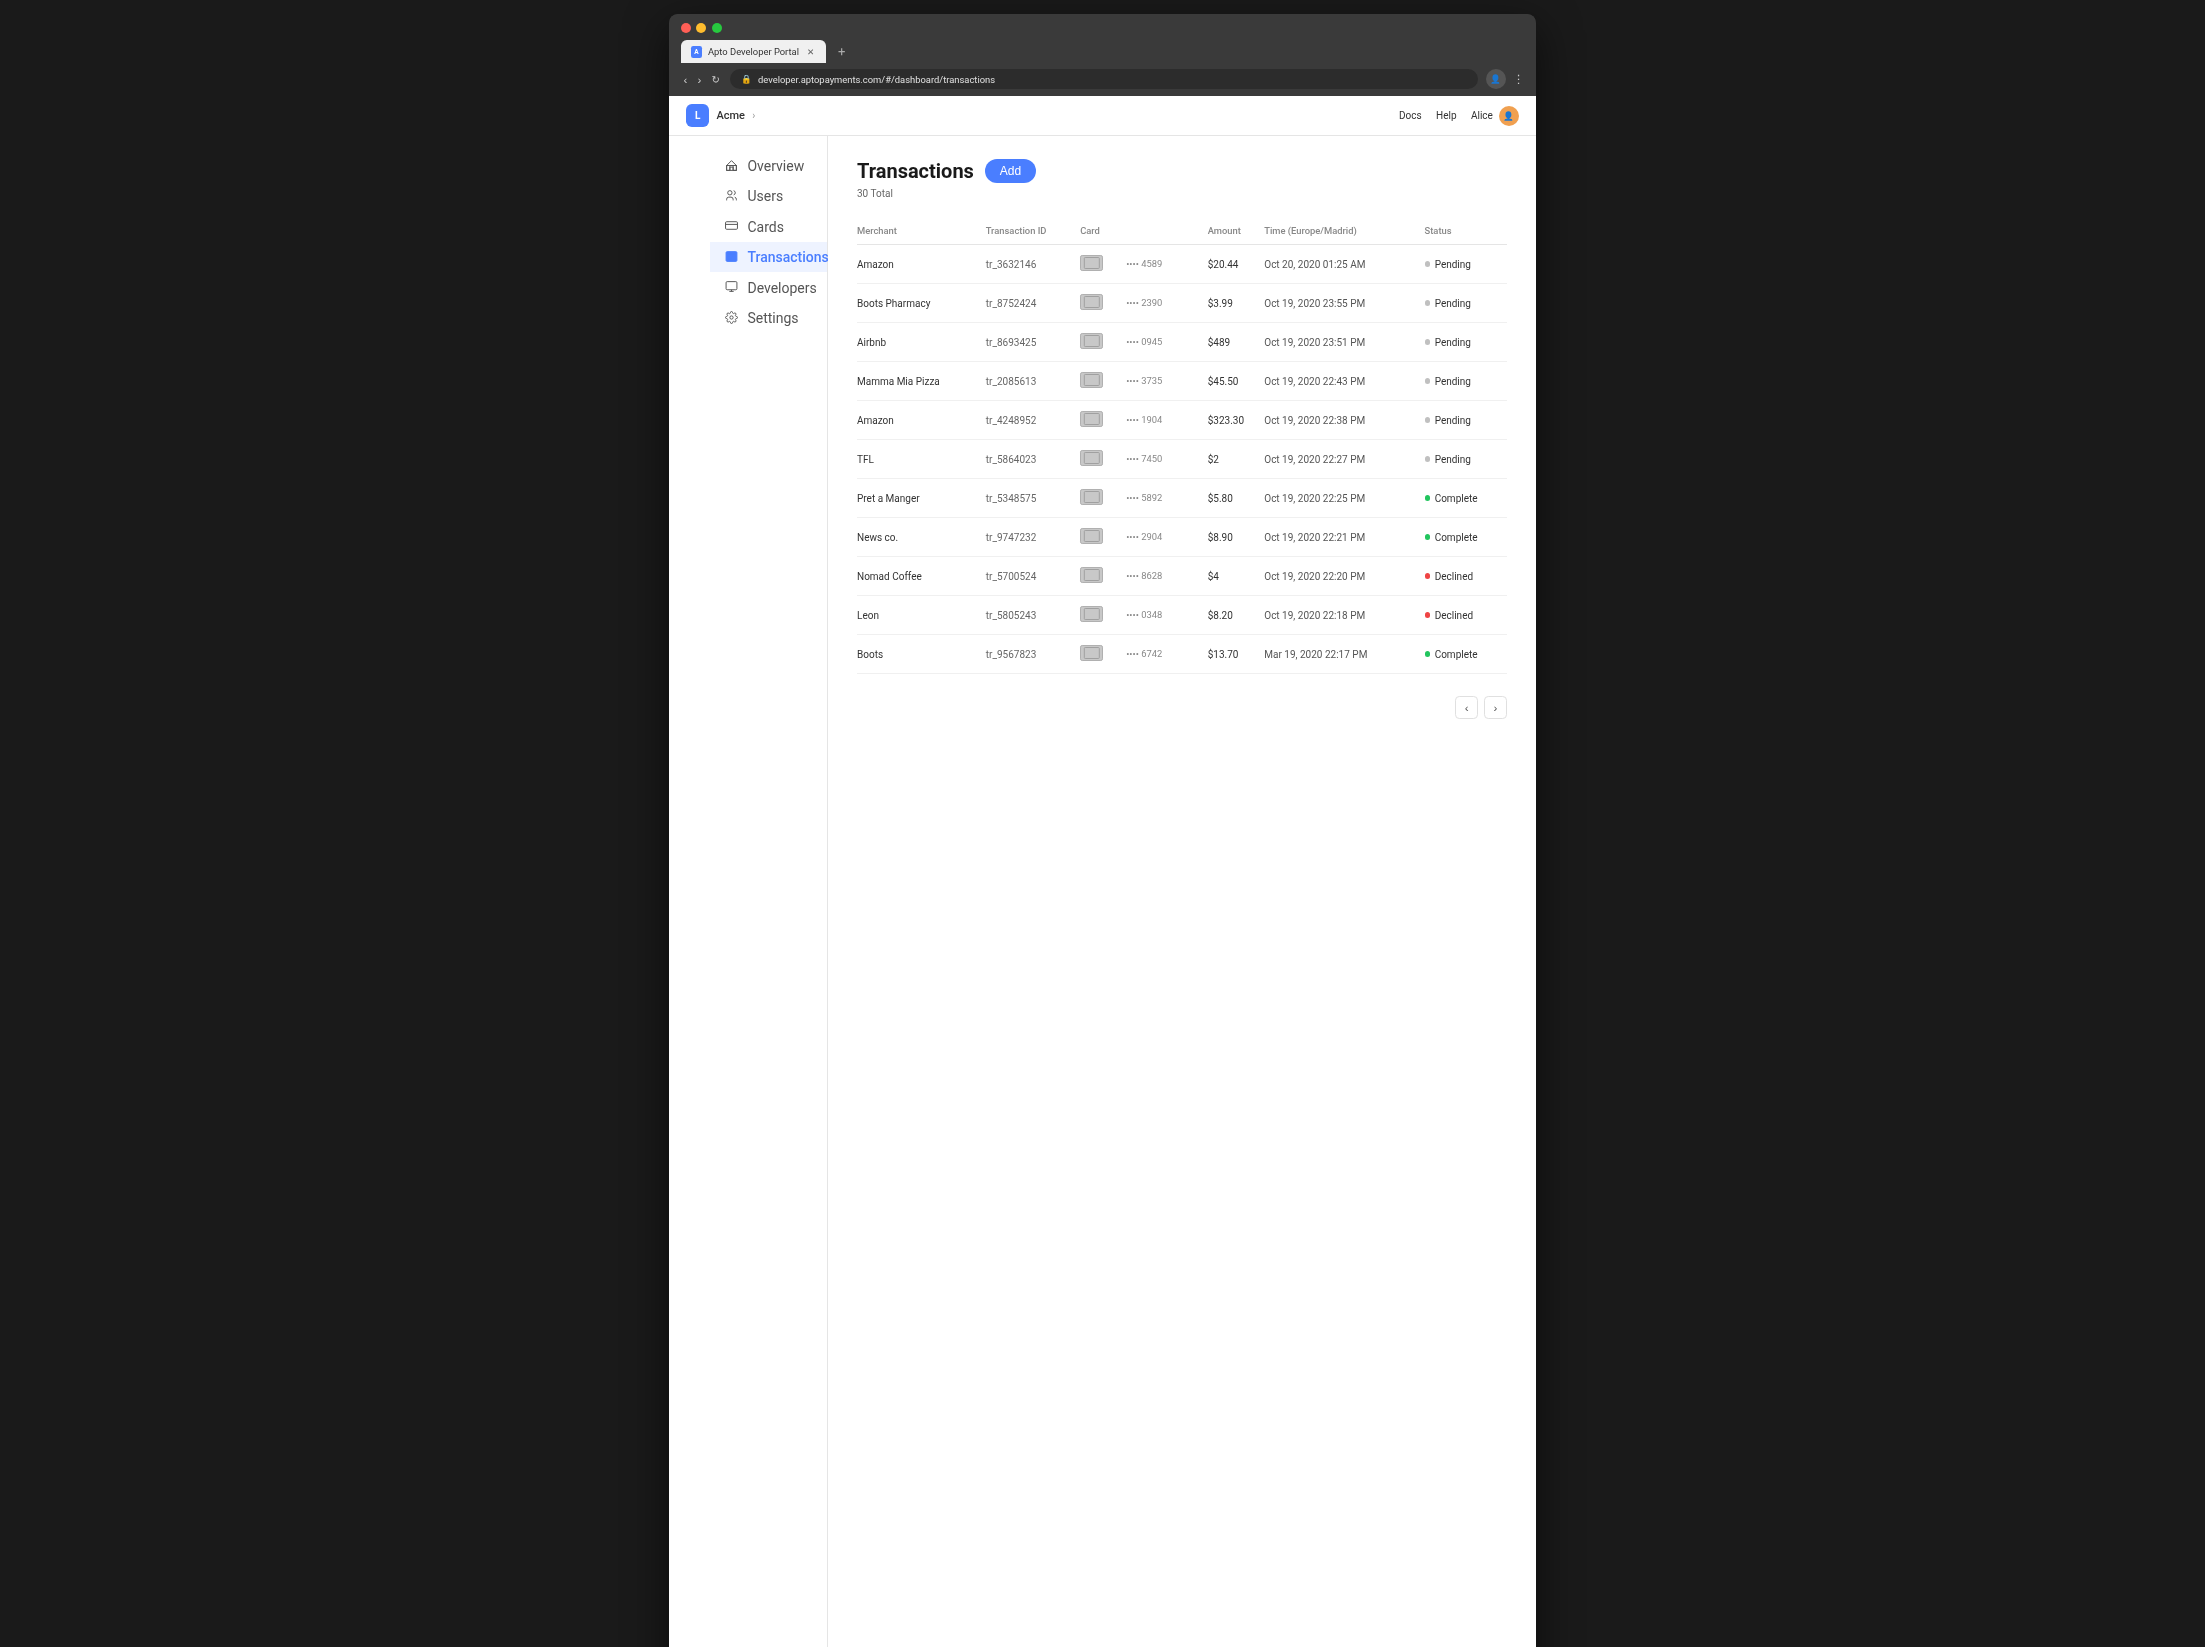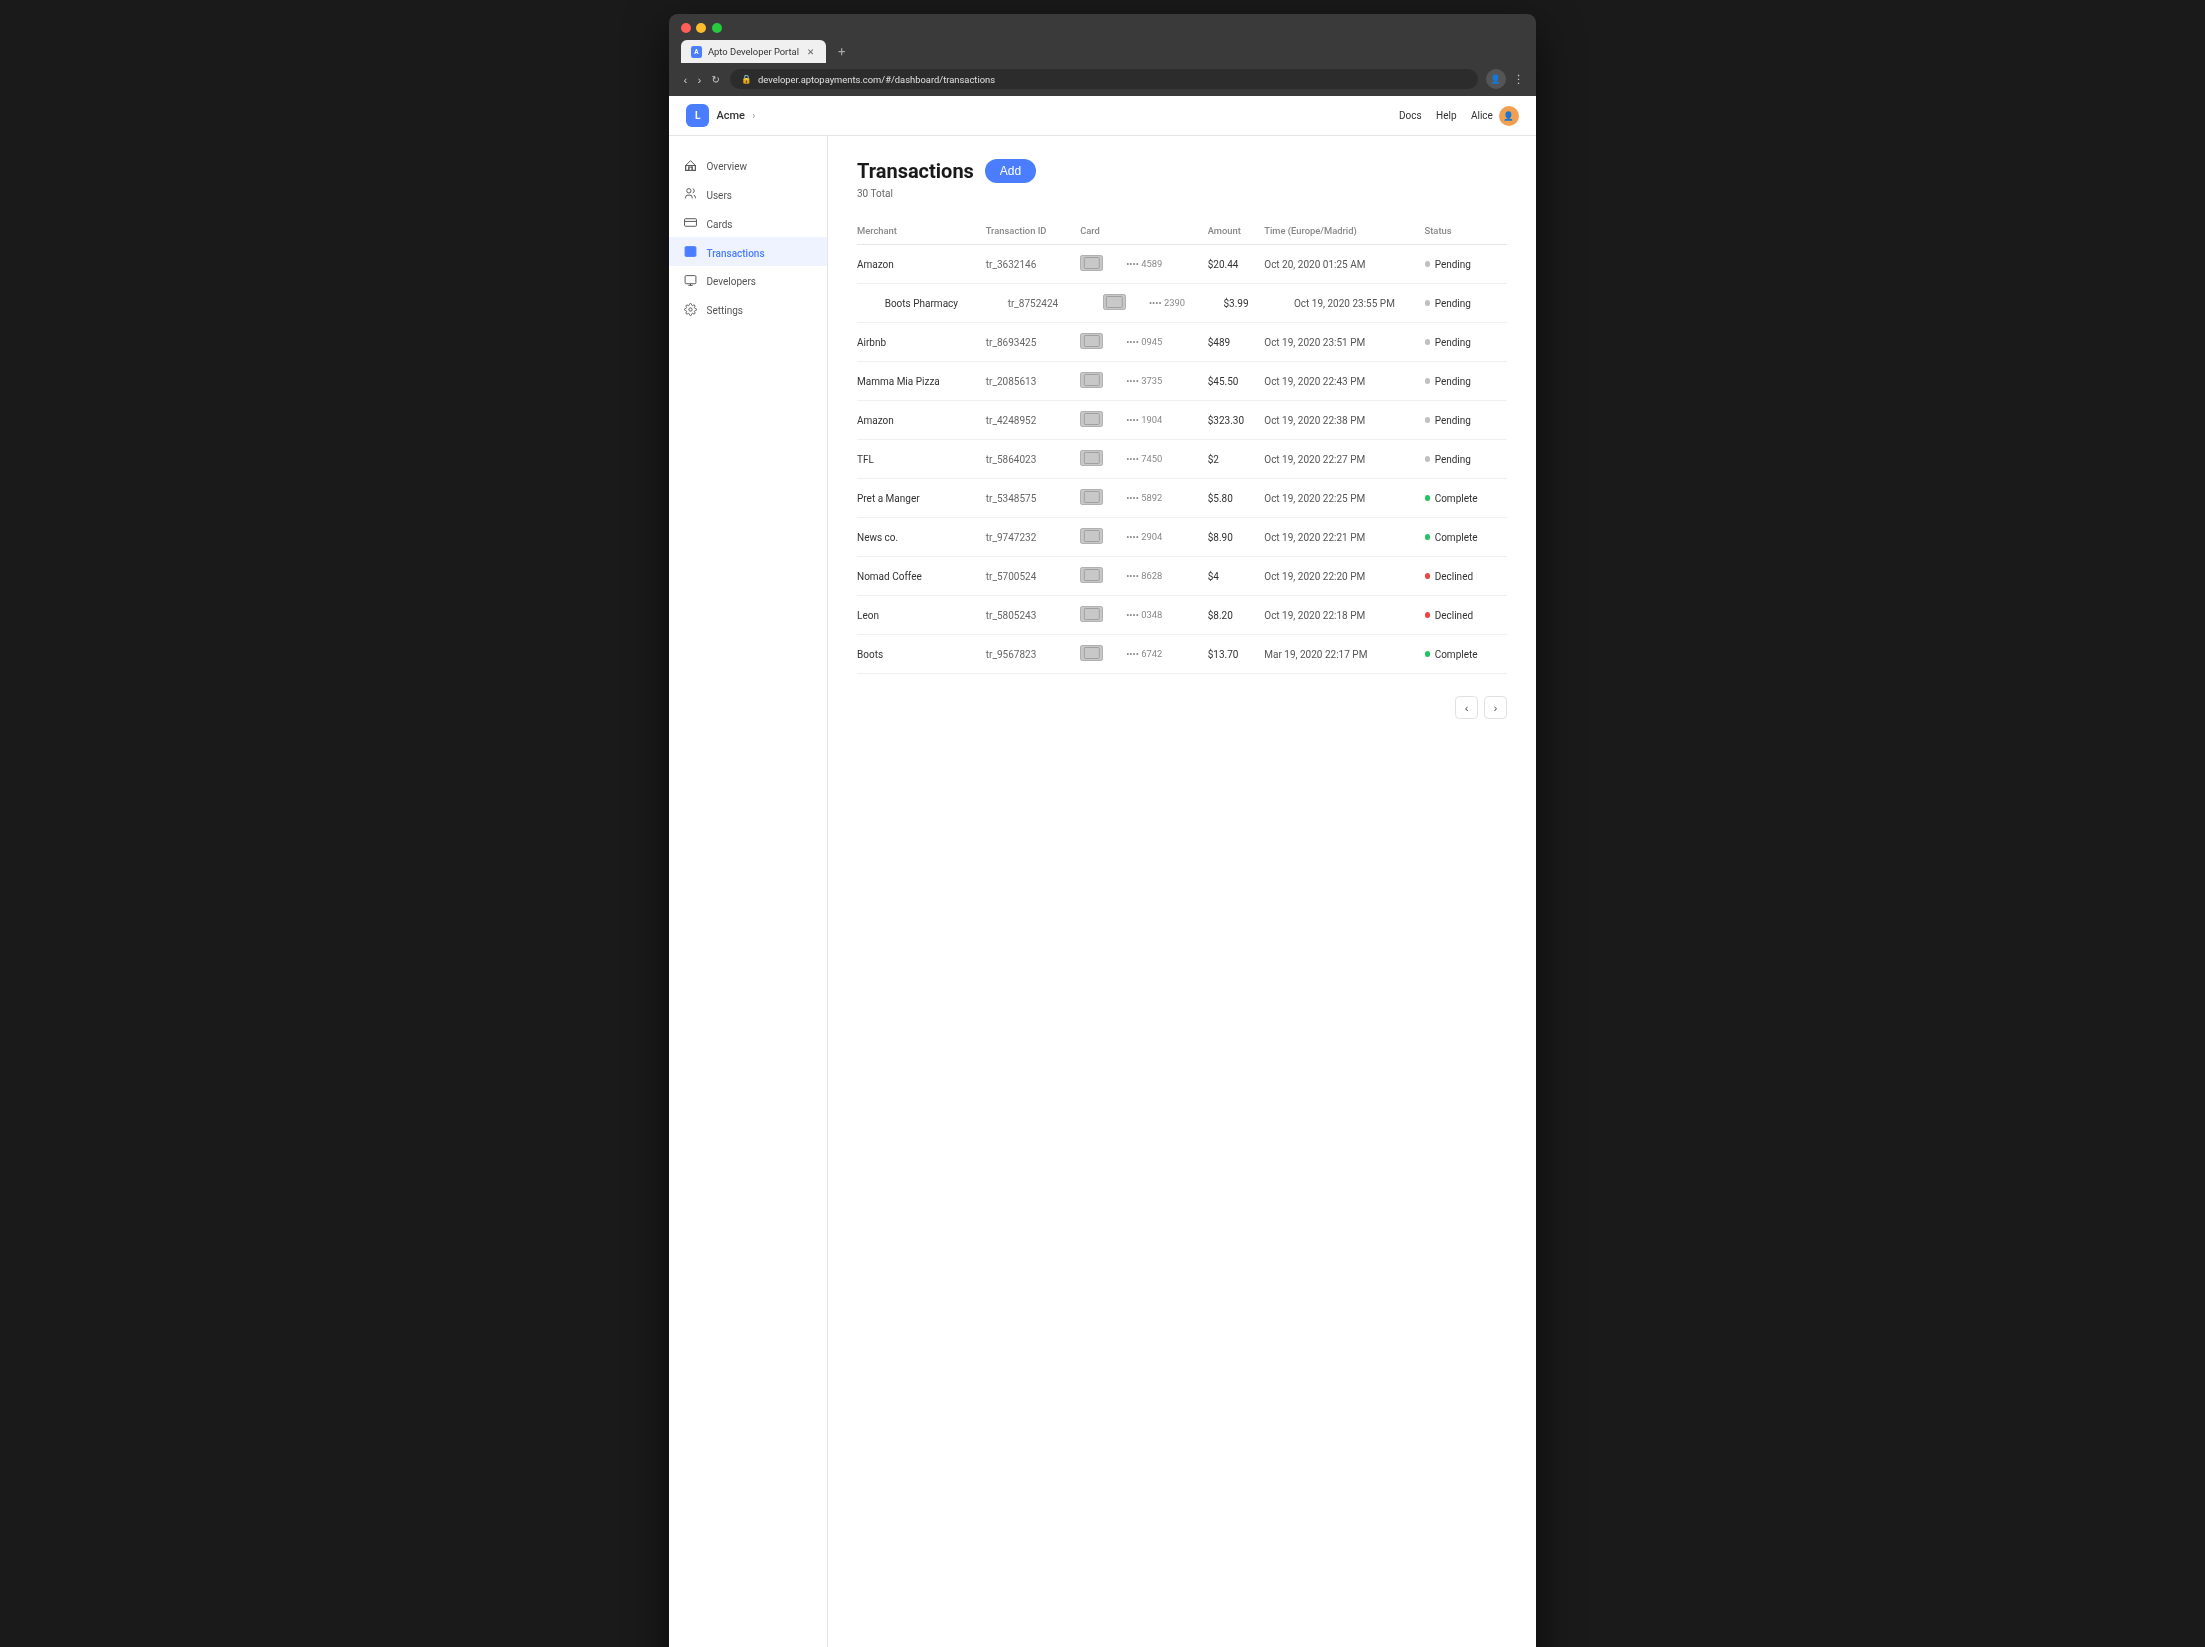--- a/index.html
+++ b/index.html
@@ -197,28 +197,29 @@
     }
     .sidebar {
       width: 159px;
       background: white;
       border-right: 0.7px solid #e5e5e5;
       padding: 14.4px 0;
       flex-shrink: 0;
     }
     .sidebar-item {
       display: flex;
-      align-items: flex-end;
+      align-items: flex-start;
       gap: 8.7px;
       padding: 7.2px 14.4px;
       cursor: pointer;
       color: #555;
-      font-size: 10px;
+      font-size: 14px;
       border-radius: 0;
       transition: background 0.15s;
+      margin-left: 41px;
     }
     .sidebar-item.active {
       background: #eef3ff;
       color: #4a7eff;
       font-weight: 500;
     }
     .sidebar-icon {
       width: 14.4px;
       height: 14.4px;
       display: flex;
@@ -485,21 +486,21 @@
       </td>
       <td>$20.44</td>
       <td style="color:#555;">Oct 20, 2020 01:25 AM</td>
       <td>
         <div class="status-badge">
           <div class="status-dot pending"></div>
           <span>Pending</span>
         </div>
       </td>
     </tr>
-              <tr style="cursor: pointer; text-align: center;">
+              <tr style="cursor: pointer;">
       <td>Boots Pharmacy</td>
       <td style="color:#666;">tr_8752424</td>
       <td>
         <div class="card-visual">
           <div class="card-chip"></div>
           <span>•••• 2390</span>
         </div>
       </td>
       <td>$3.99</td>
       <td style="color:#555;">Oct 19, 2020 23:55 PM</td>

